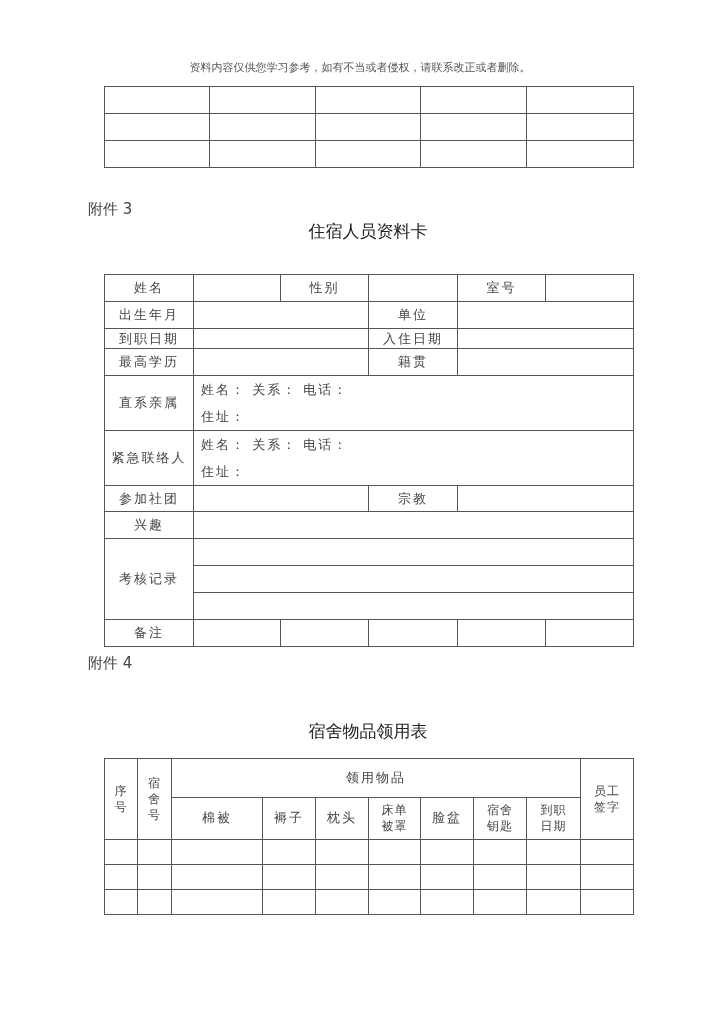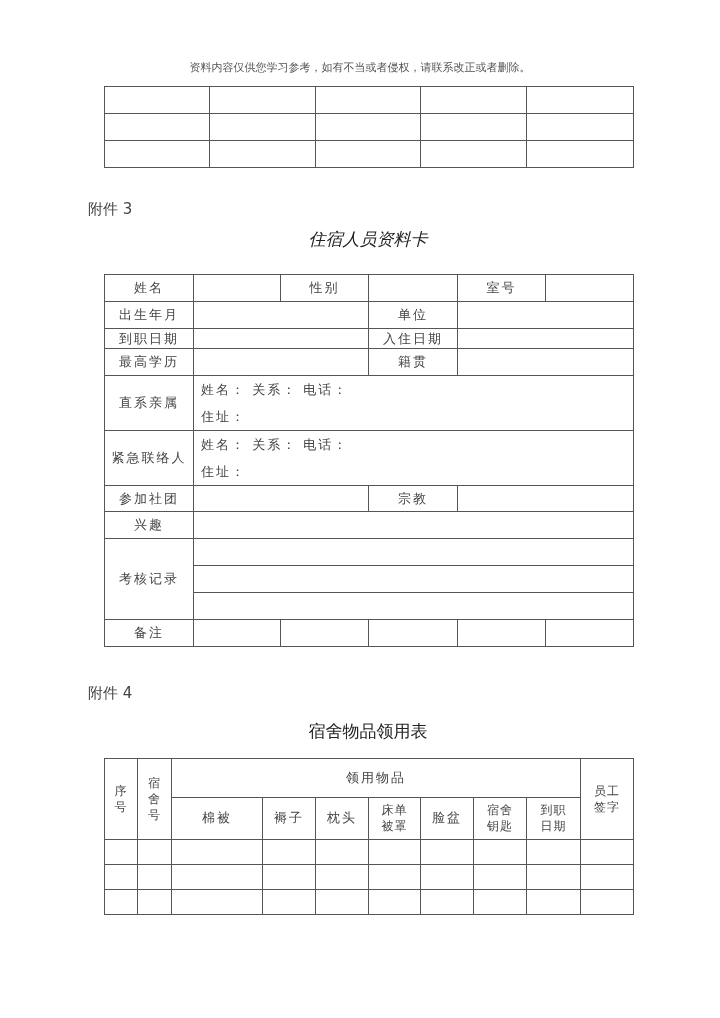--- a/index.html
+++ b/index.html
@@ -48,21 +48,21 @@
         <td></td>
         <td></td>
         <td></td>
         <td></td>
         <td></td>
       </tr>
 </tbody>
   </table>
 
 <div class="abs att" style="top:200px;text-align:center;">附件 3</div>
-<div class="abs title" style="top:228px;font-style:italic;">住宿人员资料卡</div>
+<div class="abs title" style="top:220px;">住宿人员资料卡</div>
 
 <table style="left:104px; top:274px; width:529px;">
   <colgroup>
       <col style="width:89px">
       <col style="width:87px">
       <col style="width:88px">
       <col style="width:89px">
       <col style="width:88px">
       <col style="width:88px">
     </colgroup>
@@ -131,21 +131,21 @@
     <td>备注</td>
     <td></td>
     <td></td>
     <td></td>
     <td></td>
     <td></td>
   </tr>
 </tbody>
   </table>
 
-<div class="abs att" style="top:684px;text-align:center;">附件 4</div>
+<div class="abs att" style="top:654px;text-align:center;">附件 4</div>
 <div class="abs title" style="top:720px;">宿舍物品领用表</div>
 
 <table style="left:104px; top:758px; width:529px;">
   <colgroup>
     <col style="width:33px">
       <col style="width:34px">
       <col style="width:91px">
       <col style="width:53px">
       <col style="width:53px">
     <col style="width:52px">

